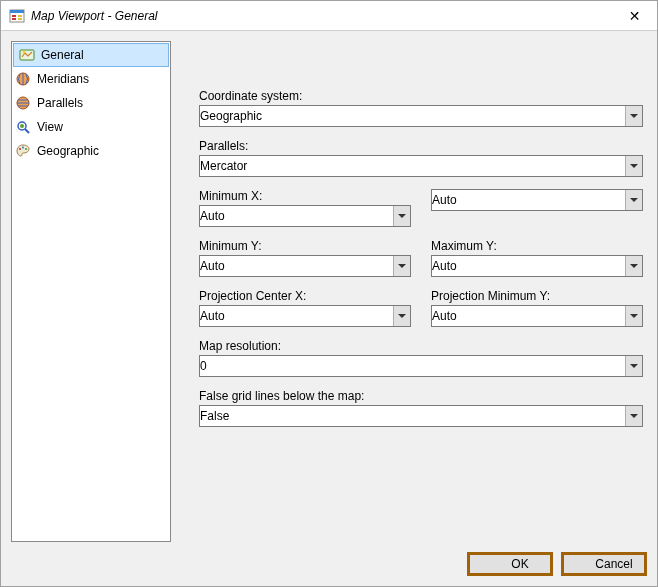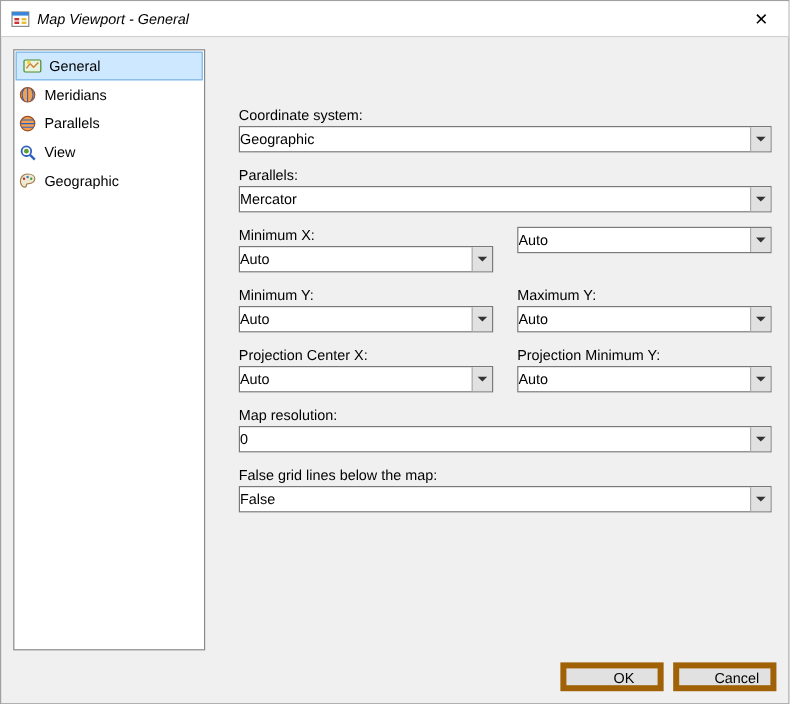--- a/index.html
+++ b/index.html
@@ -98,21 +98,21 @@
   .footer {
     display: flex;
     justify-content: flex-end;
     gap: 8px;
     padding: 10px;
   }
   .btn {
     min-width: 86px;
     height: 24px;
     background: #e1e1e1;
-    border: 5px solid #a16207;
+    border: 3px solid #a16207;
     cursor: pointer;
     font: inherit;
     padding-left: 26px;
   }
   .tri-down {
     width: 0; height: 0;
     border-left: 4px solid transparent;
     border-right: 4px solid transparent;
     border-top: 4px solid #333;
   }

